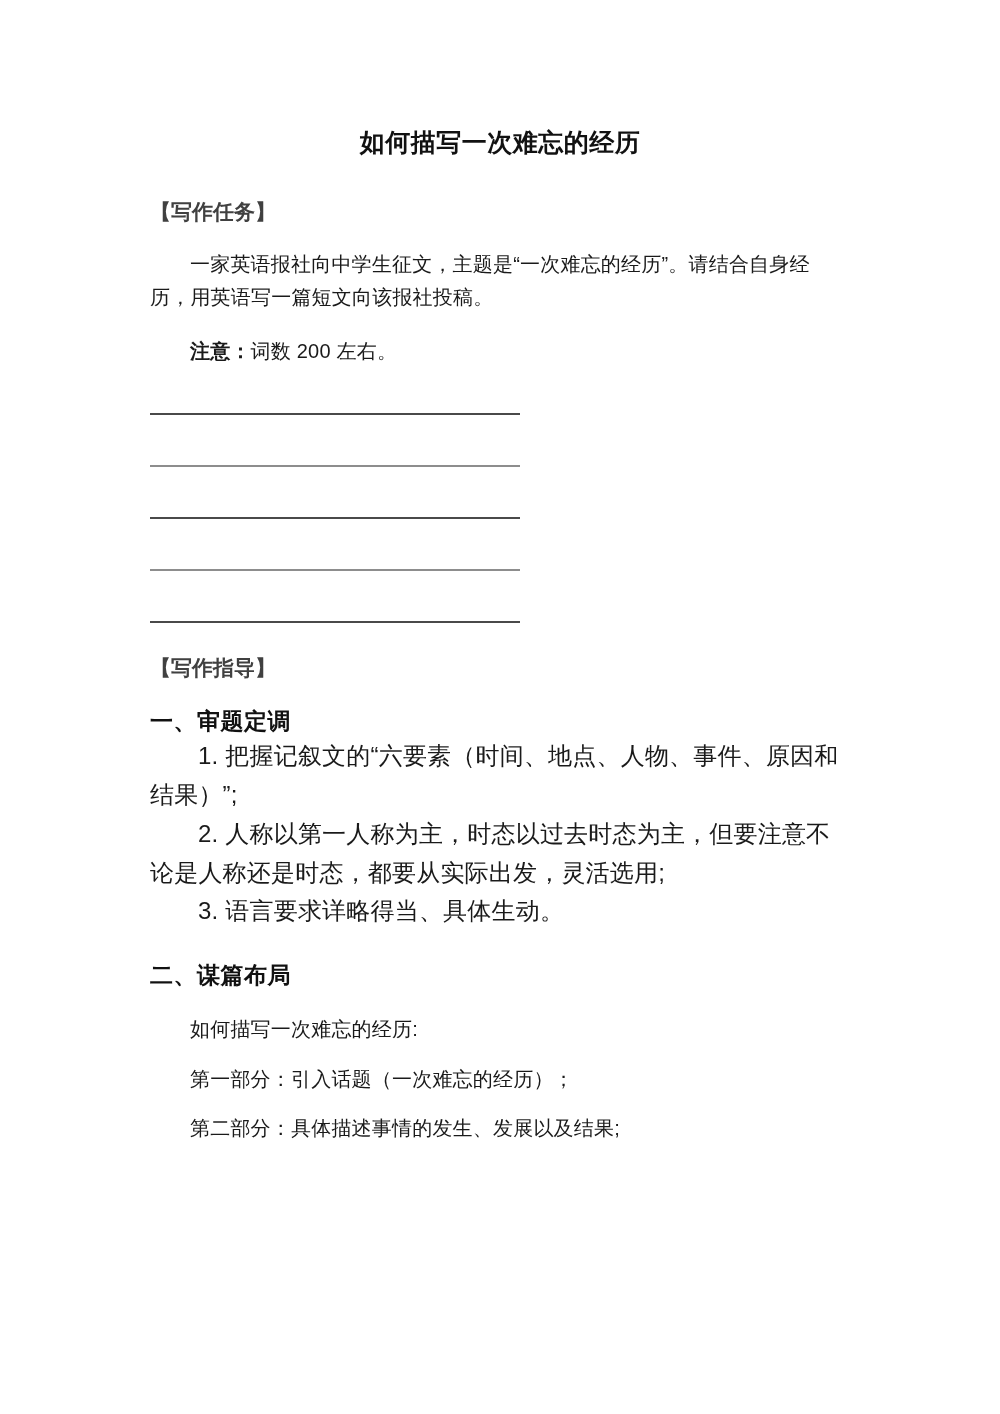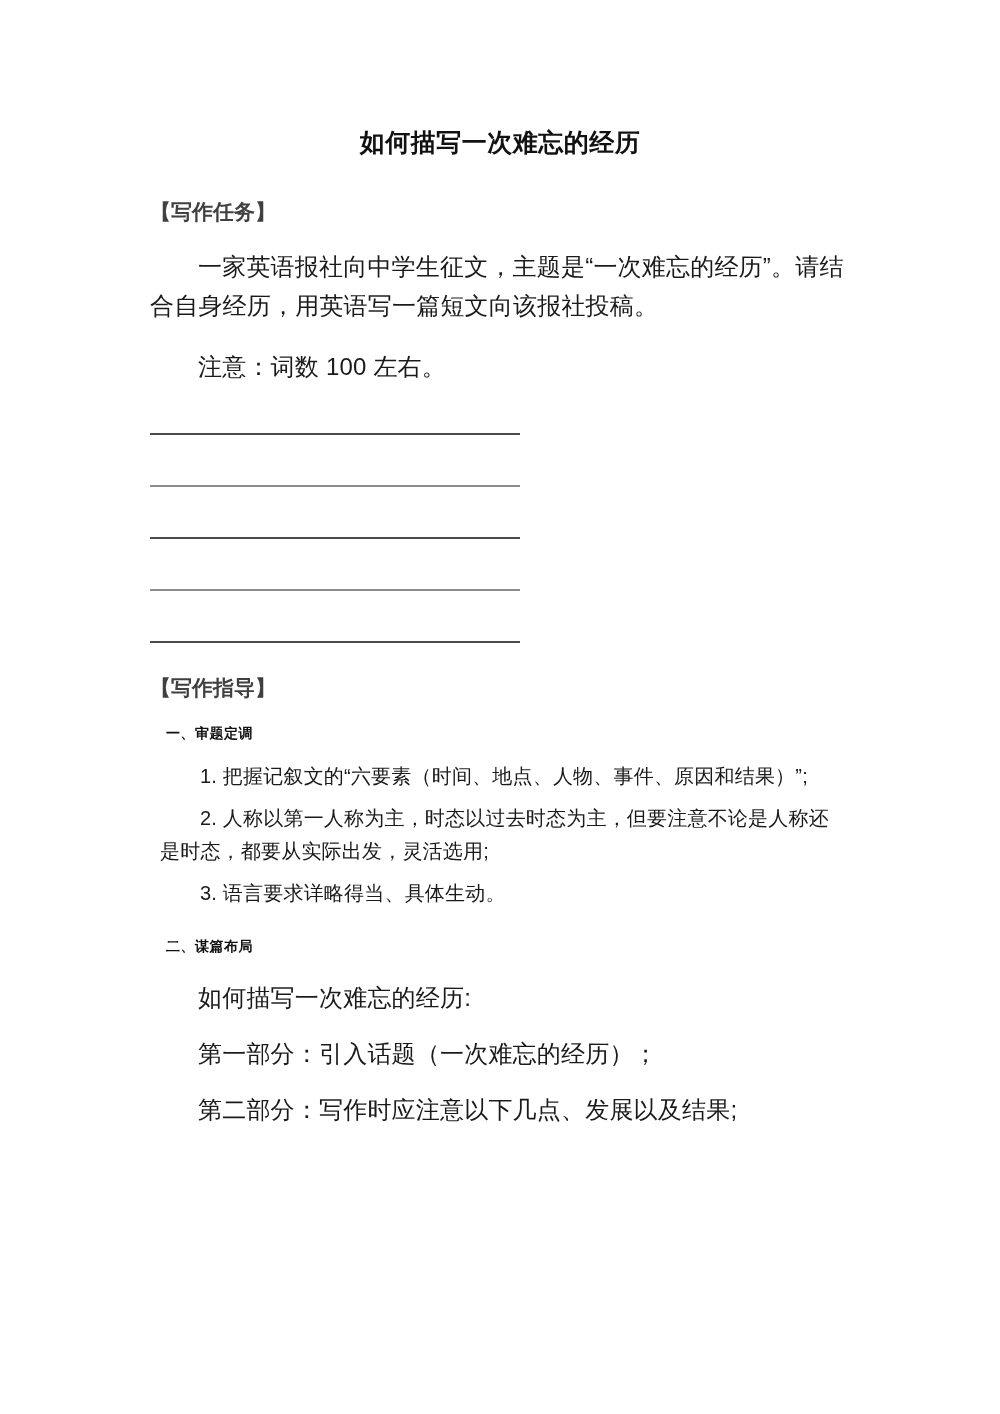--- a/index.html
+++ b/index.html
@@ -47,46 +47,46 @@
     font-weight: bold;
     line-height: 1.4;
     margin: 0;
     color: #404040;
   }
 
   .head-task { margin-top: 37px; }
   .head-guide { margin-top: 30px; }
 
   .sub-head {
-    font-size: 14px;
+    font-size: 23px;
     font-weight: bold;
     line-height: 1.4;
-    margin: 16px;
+    margin: 0;
     color: #111111;
     letter-spacing: 0.5px;
   }
 
   .para {
-    font-size: 24px;
+    font-size: 20px;
     line-height: 1.62;
     margin: 0;
     color: #1a1a1a;
     letter-spacing: 0.2px;
   }
 
   .indent {
     text-indent: 2em;
   }
 
   .gap-sm { margin-top: 17px; }
   .gap-md { margin-top: 22px; }
   .gap-lg { margin-top: 28px; }
 
   .bold-inline {
-    font-weight: normal;
+    font-weight: bold;
   }
 
   
   .answer-lines {
     margin-top: 46px;
     width: 370px;
   }
   .answer-line {
     height: 2px;
     background: #4a4a4a;
@@ -94,41 +94,41 @@
     margin-bottom: 50px;
   }
   .answer-line.soft {
     background: #8d8d8d;
   }
   .answer-line:last-child {
     margin-bottom: 0;
   }
 
   .list-item {
-    font-size: 20px;
+    font-size: 24px;
     line-height: 1.62;
-    margin: 10px;
+    margin: 0;
     text-indent: 2em;
     letter-spacing: 0.2px;
   }
 </style>
 </head>
 <body>
 
 <div class="page">
   <div class="content">
 
     <h1 class="doc-title">如何描写一次难忘的经历</h1>
 
     <h2 class="section-head head-task">【写作任务】</h2>
 
     <p class="para indent gap-md">一家英语报社向中学生征文，主题是“一次难忘的经历”。请结合自身经历，用英语写一篇短文向该报社投稿。</p>
 
     <p class="para indent gap-md">
-      <span class="bold-inline">注意：</span><span>词数 100 左右。</span>
+      <span class="bold-inline">注意：</span><span>词数 200 左右。</span>
     </p>
 
     <div class="answer-lines">
       <div class="answer-line"></div>
       <div class="answer-line soft"></div>
       <div class="answer-line"></div>
       <div class="answer-line soft"></div>
       <div class="answer-line"></div>
     </div>
 
@@ -142,16 +142,16 @@
     <p class="list-item gap-sm">2. 人称以第一人称为主，时态以过去时态为主，但要注意不论是人称还是时态，都要从实际出发，灵活选用;</p>
 
     <p class="list-item gap-sm">3. 语言要求详略得当、具体生动。</p>
 
     <h3 class="sub-head gap-lg">二、谋篇布局</h3>
 
     <p class="para indent gap-md">如何描写一次难忘的经历:</p>
 
     <p class="para indent gap-sm">第一部分：引入话题（一次难忘的经历）；</p>
 
-    <p class="para indent gap-sm">第二部分：写作时应注意以下几点、发展以及结果;</p>
+    <p class="para indent gap-sm">第二部分：具体描述事情的发生、发展以及结果;</p>
 
   </div>
 </div>
 
 </body></html>

